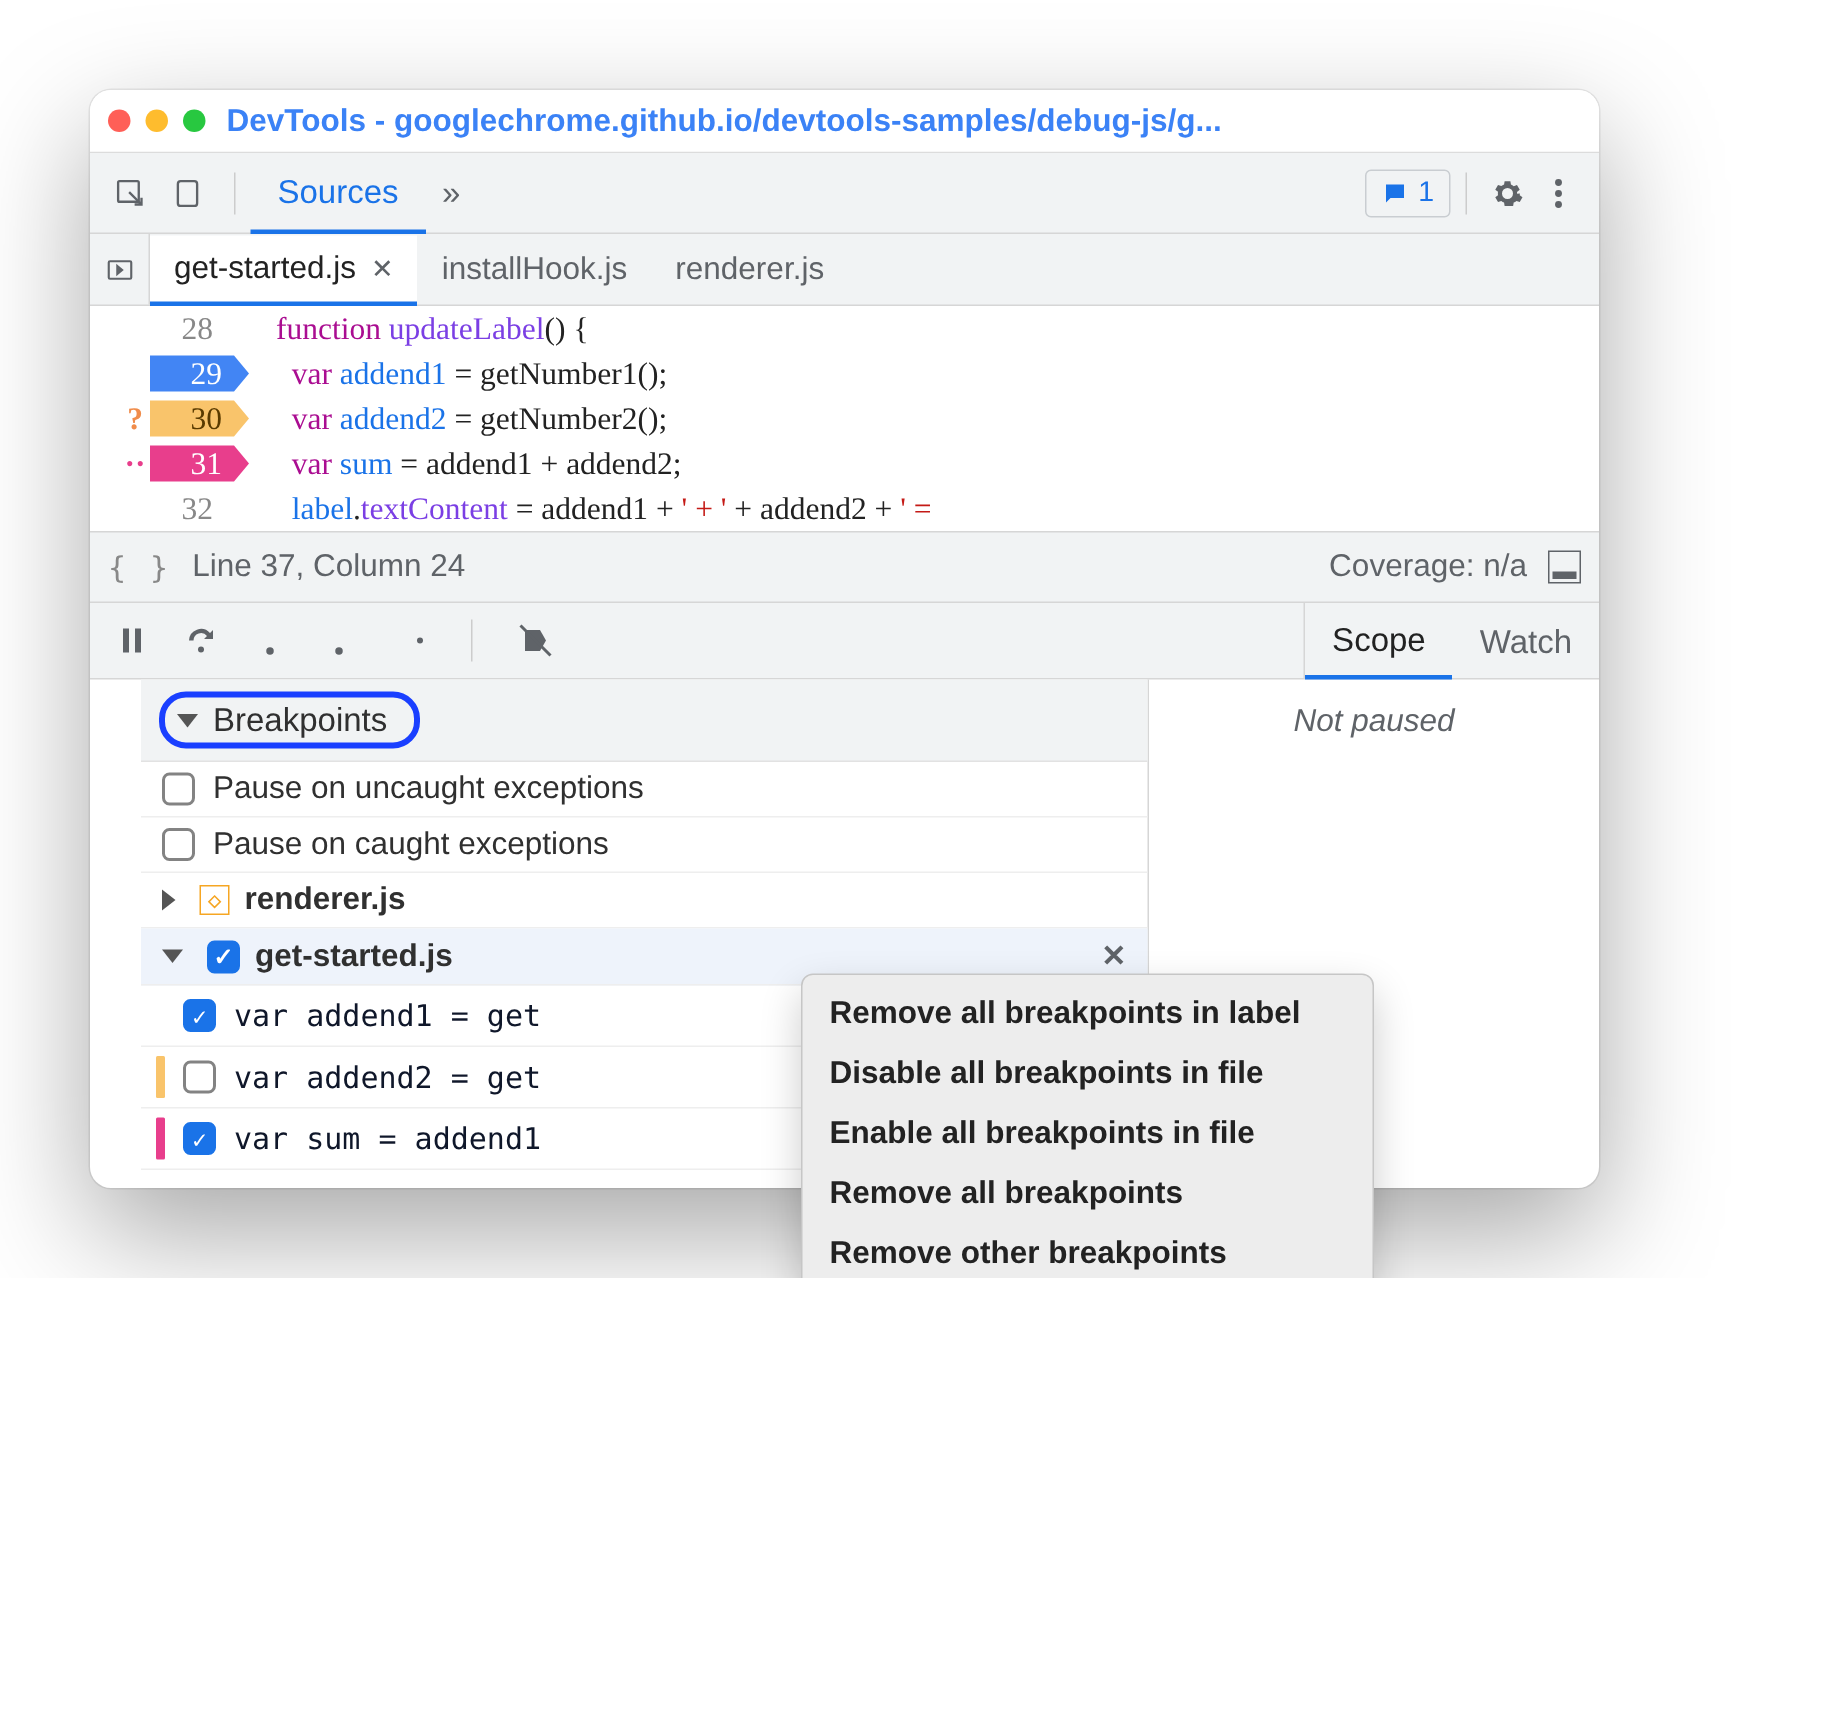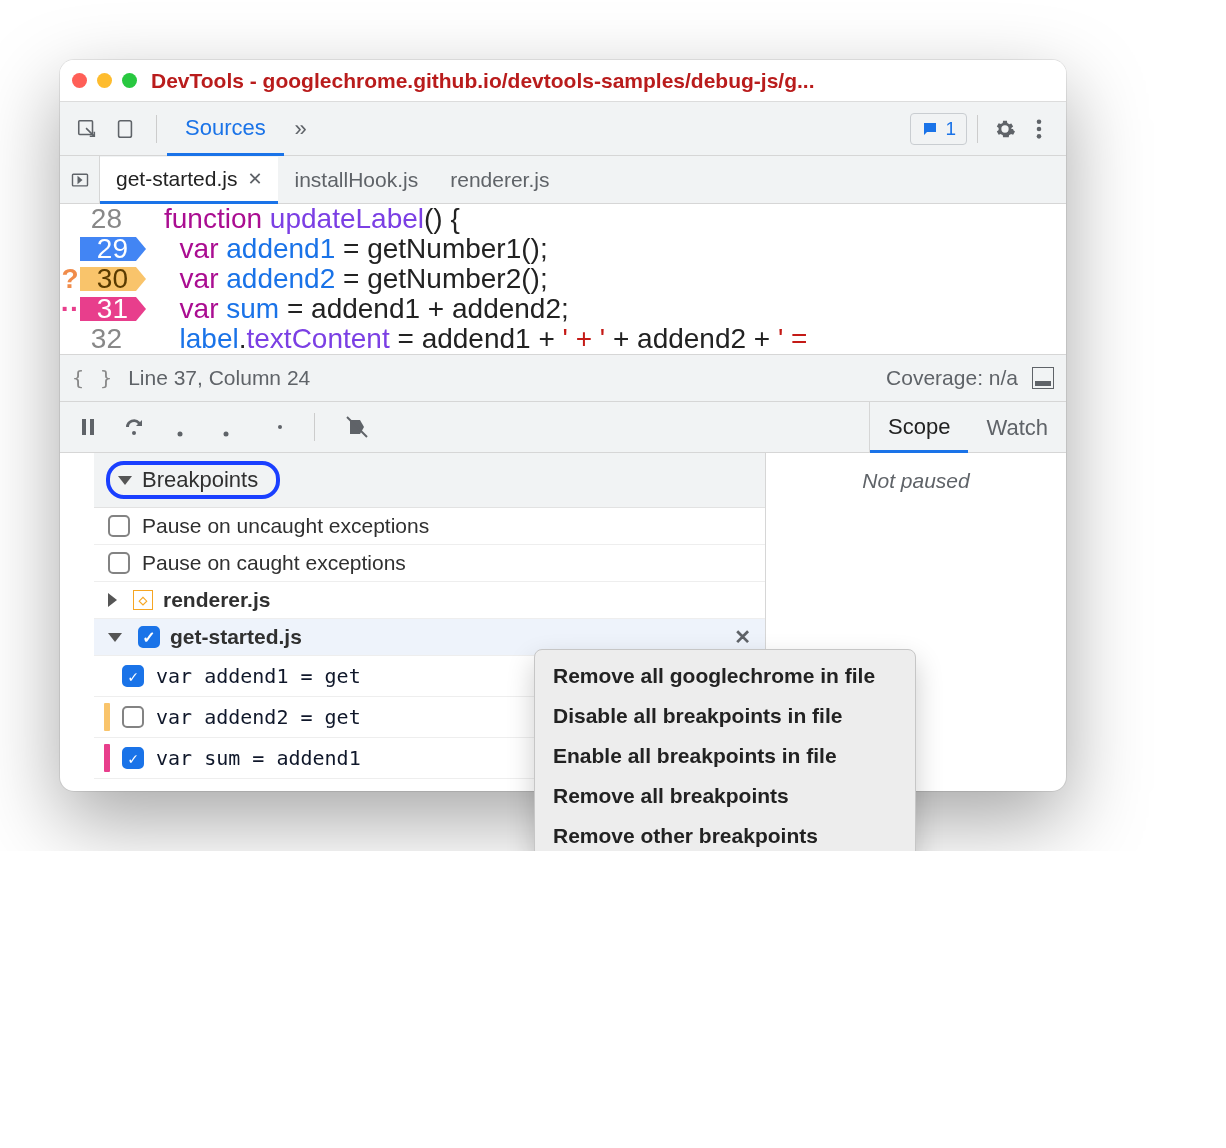--- a/index.html
+++ b/index.html
@@ -31,21 +31,21 @@
   .traffic span {
     width: 15px; height: 15px; border-radius: 50%;
     display: inline-block;
   }
   .t-red { background:#ff5f57; }
   .t-yellow { background:#febc2e; }
   .t-green { background:#28c840; }
   .title {
     font-weight: 700;
     font-size: 21px;
-    color: #b91c1c;
+    color: #3b82f6;
     white-space: nowrap;
     overflow: hidden;
     text-overflow: ellipsis;
   }
   .toolbar {
     display: flex;
     align-items: center;
     height: 54px;
     padding: 0 10px;
     border-bottom: 1px solid #d6d6d6;
@@ -104,21 +104,21 @@
     font-size:21px; color:#5f6368;
     cursor:pointer;
   }
   .file-tab.active {
     background:#fff;
     color:#222;
     border-bottom: 3px solid #1a73e8;
     margin-bottom:-1px;
   }
   .file-tab .close { font-size:18px; color:#5f6368; }
-  .code-area { background:#fff; font-family: Liberation Sans, sans-serif; font-size:28px; line-height:30px;}
+  .code-area { background:#fff; font-family: Liberation Serif, serif; font-size:21px; line-height:30px;margin-left:20px;}
   .code-line { display:flex; height:30px; align-items:center; }
   .gutter {
     width:84px;
     display:flex; justify-content:flex-end; align-items:center;
     padding-right:8px;
     position:relative;
   }
   .ln-plain { color:#888; padding-right:14px; }
   .ln-bp {
     color:#fff;
@@ -421,21 +421,21 @@
         <span class="js-icon">◇</span>
         <span>renderer.js</span>
       </div>
       <div class="file-row active" style="position:relative;">
         <span class="tri-down"></span>
         <span class="chk checked"></span>
         <span>get-started.js</span>
         <span class="close-x">✕</span>
 
         <div class="ctx-menu">
-          <div class="ctx-item">Remove all googlechrome in file</div>
+          <div class="ctx-item">Remove all breakpoints in label</div>
           <div class="ctx-item">Disable all breakpoints in file</div>
           <div class="ctx-item">Enable all breakpoints in file</div>
           <div class="ctx-item">Remove all breakpoints</div>
           <div class="ctx-item">Remove other breakpoints</div>
         </div>
       </div>
       <div class="bp-item">
         <span class="bp-stripe s-blue"></span>
         <span class="chk checked"></span>
         <span>var addend1 = get</span>

